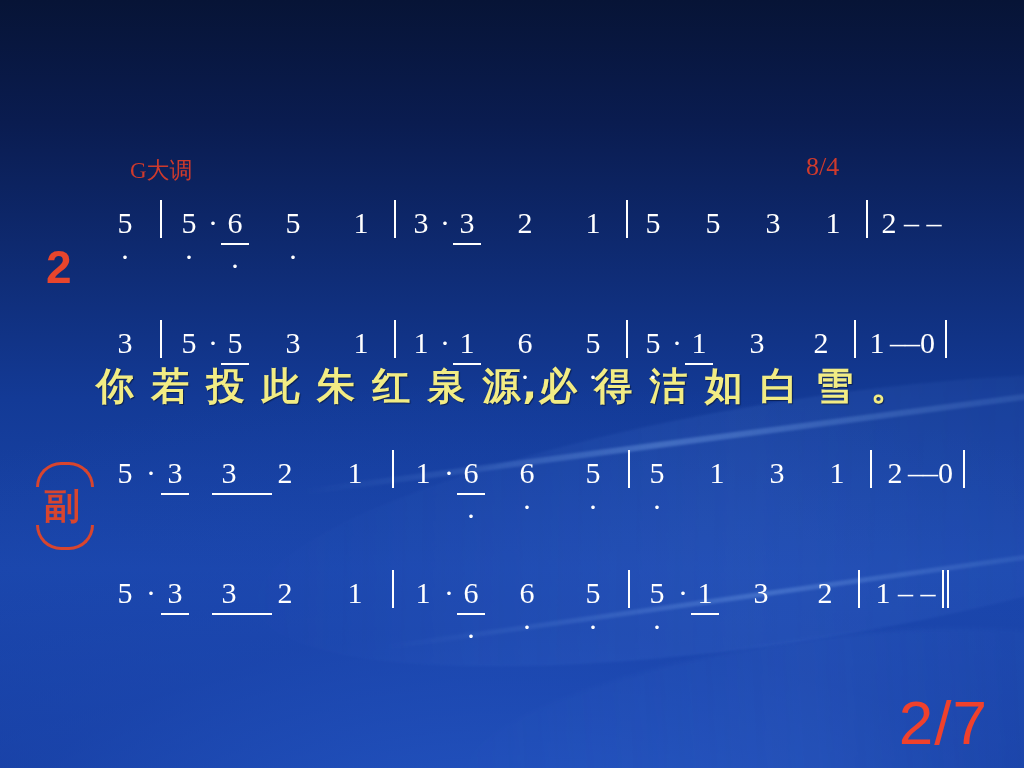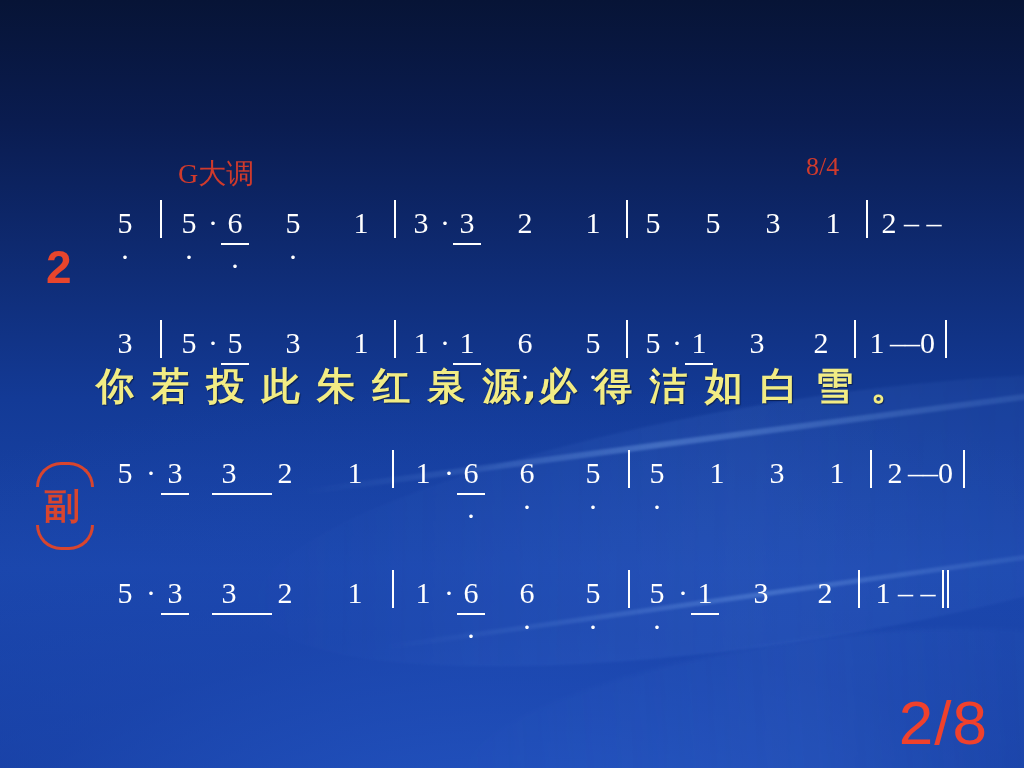--- a/index.html
+++ b/index.html
@@ -46,21 +46,21 @@
     font-family:"DejaVu Sans","Liberation Sans",sans-serif;line-height:1.05;
     text-shadow:2px 2px 2px rgba(0,0,0,.55);
   }
   #subtitle{
     position:absolute;left:0;top:133px;width:1024px;text-align:center;
     color:#e8452c;font-size:34px;font-weight:bold;letter-spacing:2px;
     font-family:"DejaVu Sans","Liberation Sans",sans-serif;
   }
   #key-sig{
     position:absolute;left:130px;top:155px;
-    color:#cf3a2c;font-size:28px;font-family:"Liberation Serif","DejaVu Serif",serif;margin-left:48px;
+    color:#cf3a2c;font-size:23px;font-family:"Liberation Serif","DejaVu Serif",serif;
   }
   #time-sig{
     position:absolute;left:806px;top:152px;
     color:#cf3a2c;font-size:26px;font-family:"Liberation Serif","DejaVu Serif",serif;
   }
 
   
   .system{position:absolute;left:0;width:1024px;}
   .notes{
     color:#ffffff;font-family:"Liberation Serif","DejaVu Serif",serif;
@@ -320,15 +320,15 @@
         <span class="bar"></span>
         <span class="sp" style="width:10px"></span>
       <span class="n" style="width:26px">1</span>
         <span class="sp" style="width:2px"></span>
       <span>– –</span>
         <span class="sp" style="width:6px"></span>
         <span class="dbar"></span>
     </div>
   </div>
 
-  <div id="page-num">2/8</div>
+  <div id="page-num">2/7</div>
 
 </div>
 
 </body></html>

